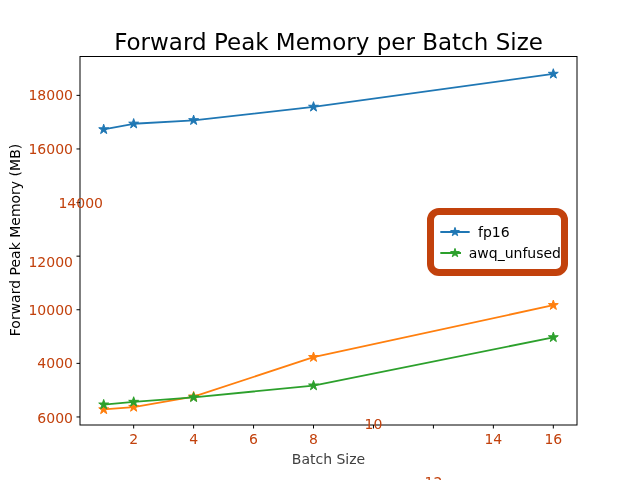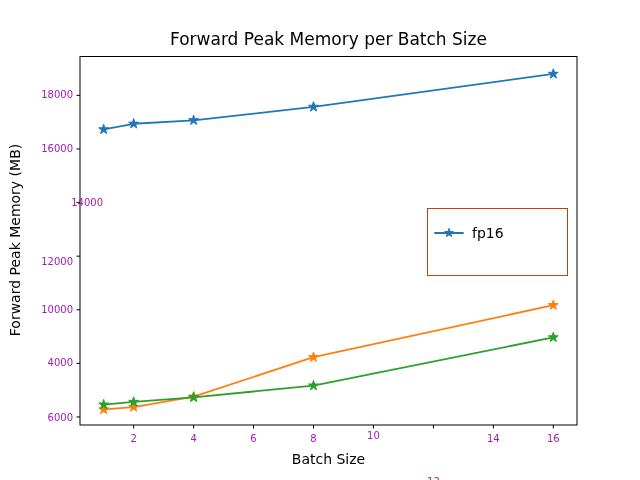--- a/index.html
+++ b/index.html
@@ -19,65 +19,65 @@
     position: absolute;
     left: 0;
     top: 0;
   }
   .chart-title {
     position: absolute;
     left: 80px;
     top: 29px;
     width: 497px;
     text-align: center;
-    font-size: 17px;
+    font-size: 23px;
     color: #000000;
     white-space: nowrap;
   }
   .xlabel {
     position: absolute;
     left: 80px;
     top: 451px;
     width: 497px;
     text-align: center;
     font-size: 14px;
-    color: #000000;
+    color: #404040;
   }
   .ylabel {
     position: absolute;
     left: -134px;
     top: 231px;
     width: 300px;
     height: 18px;
     text-align: center;
     font-size: 14px;
     color: #000000;
     transform: rotate(-90deg);
     white-space: nowrap;
   }
   .tick-label {
     position: absolute;
-    font-size: 10px;
+    font-size: 14px;
     line-height: 16px;
-    color: #a21caf;
+    color: #c2410c;
     white-space: nowrap;
   }
   .tick-label.x { width: 44px; text-align: center; }
   .tick-label.y { width: 73px; text-align: right; }
   .legend {
     position: absolute;
     left: 427px;
     top: 208px;
     width: 141px;
     height: 68px;
     box-sizing: border-box;
     background: #ffffff;
-    border: 1px solid #c2410c;
-    border-radius: 0;
-    padding: 13px 0 0 6px;
+    border: 7px solid #c2410c;
+    border-radius: 12px;
+    padding: 6px 0 0 6px;
   }
   .legend-row {
     display: flex;
     align-items: center;
     height: 21px;
   }
   .legend-label {
     font-size: 14px;
     margin-left: 8px;
     color: #000000;
@@ -128,26 +128,33 @@
   <div class="ylabel">Forward Peak Memory (MB)</div>
   <div class="xlabel">Batch Size</div>
   <div class="legend" id="legend">
       <div class="legend-row">
         <svg width="30" height="14">
           <line x1="1" y1="7" x2="29" y2="7" stroke="#1f77b4" stroke-width="1.8" stroke-linecap="round"></line>
           <polygon points="15.00,2.40 16.03,5.58 19.37,5.58 16.67,7.54 17.70,10.72 15.00,8.76 12.30,10.72 13.33,7.54 10.63,5.58 13.97,5.58" fill="#1f77b4" stroke="#1f77b4" stroke-width="1" stroke-linejoin="round"></polygon>
         </svg>
         <span class="legend-label">fp16</span>
       </div>
+      <div class="legend-row">
+        <svg width="30" height="14">
+          <line x1="1" y1="7" x2="29" y2="7" stroke="#2ca02c" stroke-width="1.8" stroke-linecap="round"></line>
+          <polygon points="15.00,2.40 16.03,5.58 19.37,5.58 16.67,7.54 17.70,10.72 15.00,8.76 12.30,10.72 13.33,7.54 10.63,5.58 13.97,5.58" fill="#2ca02c" stroke="#2ca02c" stroke-width="1" stroke-linejoin="round"></polygon>
+        </svg>
+        <span class="legend-label">awq_unfused</span>
+      </div>
     </div>
 <div class="tick-label x" style="left: 111.657px; top: 431px;">2</div>
     <div class="tick-label x" style="left: 171.609px; top: 431px;">4</div>
     <div class="tick-label x" style="left: 231.56px; top: 431px;">6</div>
     <div class="tick-label x" style="left: 291.512px; top: 431px;">8</div>
-    <div class="tick-label x" style="left: 351.464px; top: 428px;">10</div>
+    <div class="tick-label x" style="left: 351.464px; top: 416px;">10</div>
     <div class="tick-label x" style="left: 411.416px; top: 454px; margin-top: 20px;">12</div>
     <div class="tick-label x" style="left: 471.367px; top: 431px;">14</div>
     <div class="tick-label x" style="left: 531.319px; top: 431px;">16</div>
     <div class="tick-label y" style="left: 0px; top: 410px;">6000</div>
     <div class="tick-label y" style="left: 0px; top: 355.36px;">4000</div>
     <div class="tick-label y" style="left: 0px; top: 301.76px;">10000</div>
     <div class="tick-label y" style="left: 0px; top: 248.16px; margin-top: 6px;">12000</div>
     <div class="tick-label y" style="left: 0px; top: 194.56px; padding-left: 30px;">14000</div>
     <div class="tick-label y" style="left: 0px; top: 140.96px;">16000</div>
     <div class="tick-label y" style="left: 0px; top: 87.36px;">18000</div>

